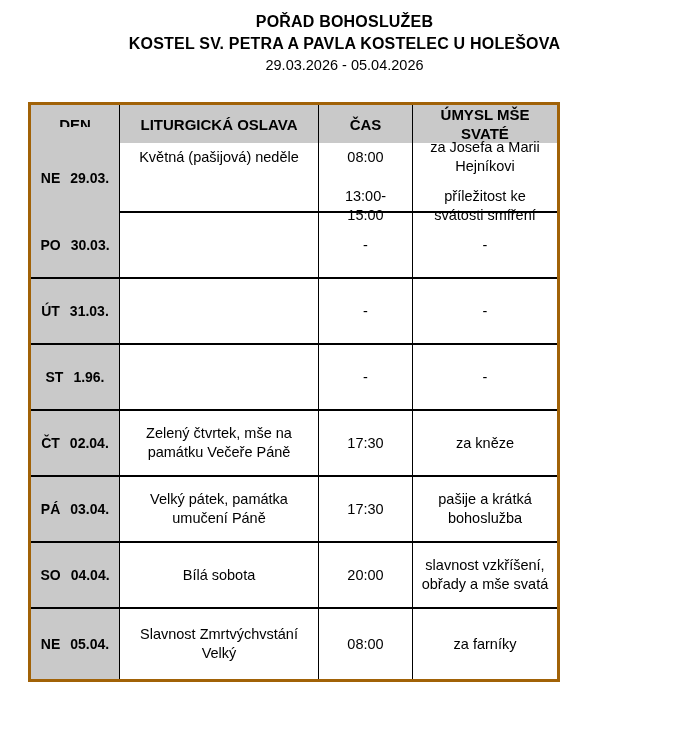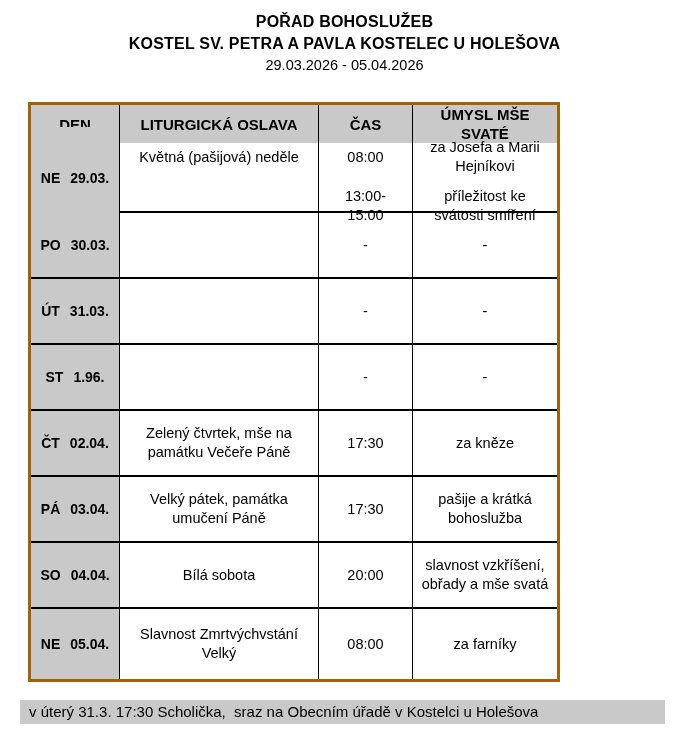--- a/index.html
+++ b/index.html
@@ -224,15 +224,14 @@
         <span>NE</span>
         <span>05.04.</span>
       </div>
       <div class="cell">Slavnost Zmrtvýchvstání Velký</div>
       <div class="cell">08:00</div>
       <div class="cell">za farníky</div>
     </div>
 
   </div>
 
-  <div class="footer-note">v úterý 31.3. 17:30 Scholička,  sraz na Obecním úřadě v Kostelci u Holešova</div>
 
 </div>
 
 </body></html>

